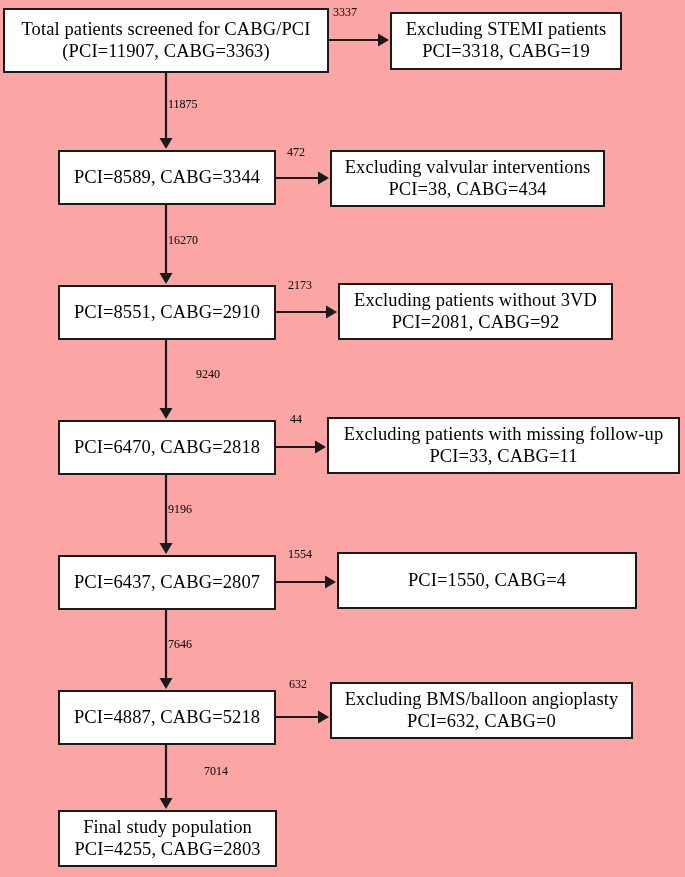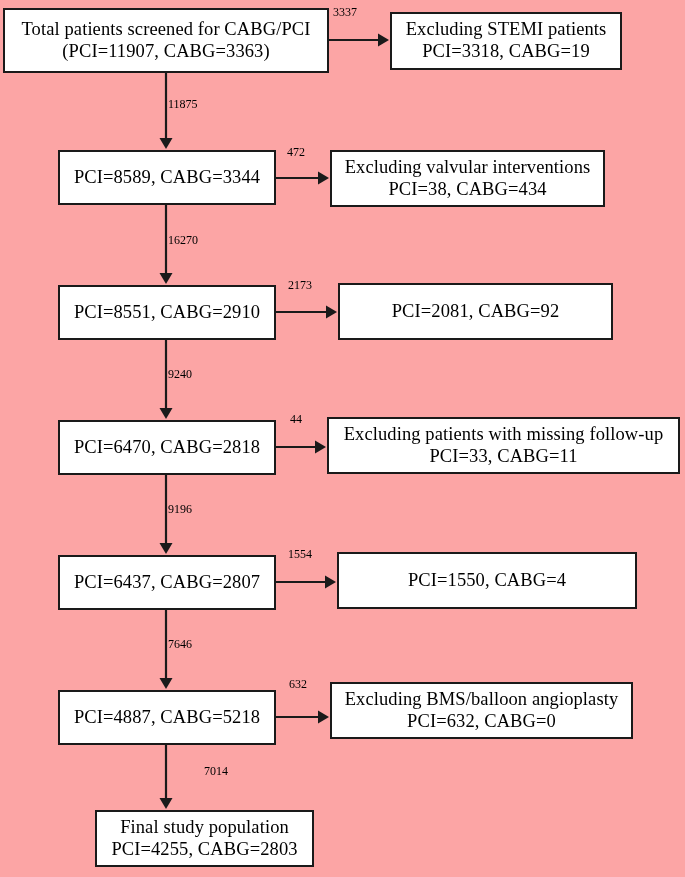--- a/index.html
+++ b/index.html
@@ -97,53 +97,54 @@
       </div>
       <div class="node" style="left: 58px; top: 420px; width: 218px; height: 55px; border-color: rgb(26, 26, 26);">
         <span class="ln">PCI=6470, CABG=2818</span>
       </div>
       <div class="node" style="left: 58px; top: 555px; width: 218px; height: 55px; border-color: rgb(26, 26, 26);">
         <span class="ln">PCI=6437, CABG=2807</span>
       </div>
       <div class="node" style="left: 58px; top: 690px; width: 218px; height: 55px; border-color: rgb(26, 26, 26);">
         <span class="ln">PCI=4887, CABG=5218</span>
       </div>
-      <div class="node" style="left: 58px; top: 810px; width: 219px; height: 57px; border-color: rgb(26, 26, 26); margin-left: 37px;">
+      <div class="node" style="left: 58px; top: 810px; width: 219px; height: 57px; border-color: rgb(26, 26, 26);">
         <span class="ln">Final study population</span>
         <span class="ln">PCI=4255, CABG=2803</span>
       </div>
     </div>
   <div id="exclusion-nodes-layer">
       <div class="node" style="left: 390px; top: 12px; width: 232px; height: 58px; border-color: rgb(26, 26, 26);">
         <span class="ln">Excluding STEMI patients</span>
         <span class="ln">PCI=3318, CABG=19</span>
       </div>
       <div class="node" style="left: 330px; top: 150px; width: 275px; height: 57px; border-color: rgb(26, 26, 26);">
         <span class="ln">Excluding valvular interventions</span>
         <span class="ln">PCI=38, CABG=434</span>
       </div>
       <div class="node" style="left: 338px; top: 283px; width: 275px; height: 57px; border-color: rgb(26, 26, 26);">
+        <span class="ln">Excluding patients without 3VD</span>
         <span class="ln">PCI=2081, CABG=92</span>
       </div>
       <div class="node" style="left: 327px; top: 417px; width: 353px; height: 57px; border-color: rgb(26, 26, 26);">
         <span class="ln">Excluding patients with missing follow-up</span>
         <span class="ln">PCI=33, CABG=11</span>
       </div>
       <div class="node" style="left: 337px; top: 552px; width: 300px; height: 57px; border-color: rgb(26, 26, 26);">
         <span class="ln">PCI=1550, CABG=4</span>
       </div>
       <div class="node" style="left: 330px; top: 682px; width: 303px; height: 57px; border-color: rgb(26, 26, 26);">
         <span class="ln">Excluding BMS/balloon angioplasty</span>
         <span class="ln">PCI=632, CABG=0</span>
       </div>
     </div>
   <div id="labels-layer">
       <span class="edge-label" style="left: 168px; top: 98px;">11875</span>
       <span class="edge-label" style="left: 168px; top: 234px;">16270</span>
-      <span class="edge-label" style="left: 168px; top: 368px;">9240</span>
+      <span class="edge-label" style="left: 168px; top: 368px; padding-left: 28px;">9240</span>
       <span class="edge-label" style="left: 168px; top: 503px;">9196</span>
       <span class="edge-label" style="left: 168px; top: 638px;">7646</span>
       <span class="edge-label" style="left: 168px; top: 765px; padding-left: 36px;">7014</span>
       <span class="edge-label" style="left: 333px; top: 6px;">3337</span>
       <span class="edge-label" style="left: 287px; top: 146px;">472</span>
       <span class="edge-label" style="left: 288px; top: 279px;">2173</span>
       <span class="edge-label" style="left: 290px; top: 413px;">44</span>
       <span class="edge-label" style="left: 288px; top: 548px;">1554</span>
       <span class="edge-label" style="left: 289px; top: 678px;">632</span>
     </div>

